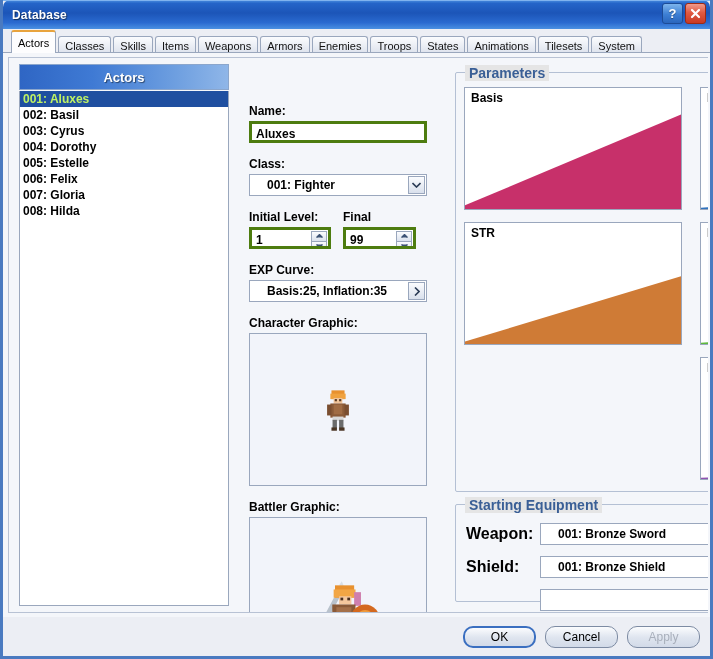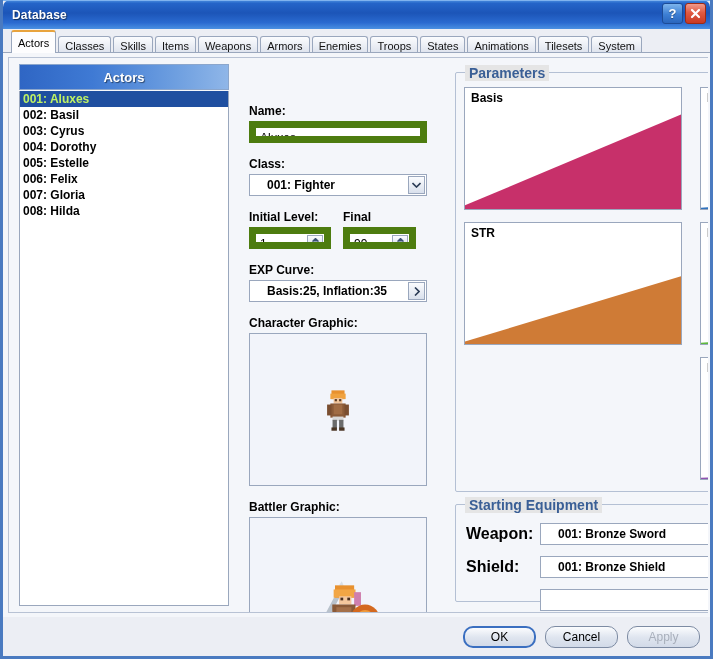--- a/index.html
+++ b/index.html
@@ -154,23 +154,23 @@
   .fld-label {
     font-size: 12px;
     font-weight: bold;
     color: #000;
     margin-bottom: 3px;
     white-space: nowrap;
   }
   .textbox {
     height: 22px;
     background: #ffffff;
-    border: 7px solid #4d7c0f;
-    font-size: 12px;
-    font-weight: normal;
+    border: 3px solid #4d7c0f;
+    font-size: 12px;
+    font-weight: bold;
     color: #000;
     line-height: 21px;
     padding-left: 4px;
     overflow: hidden;
     white-space: nowrap;
   }
   .combo {
     position: relative;
     height: 22px;
     background: #ffffff;

